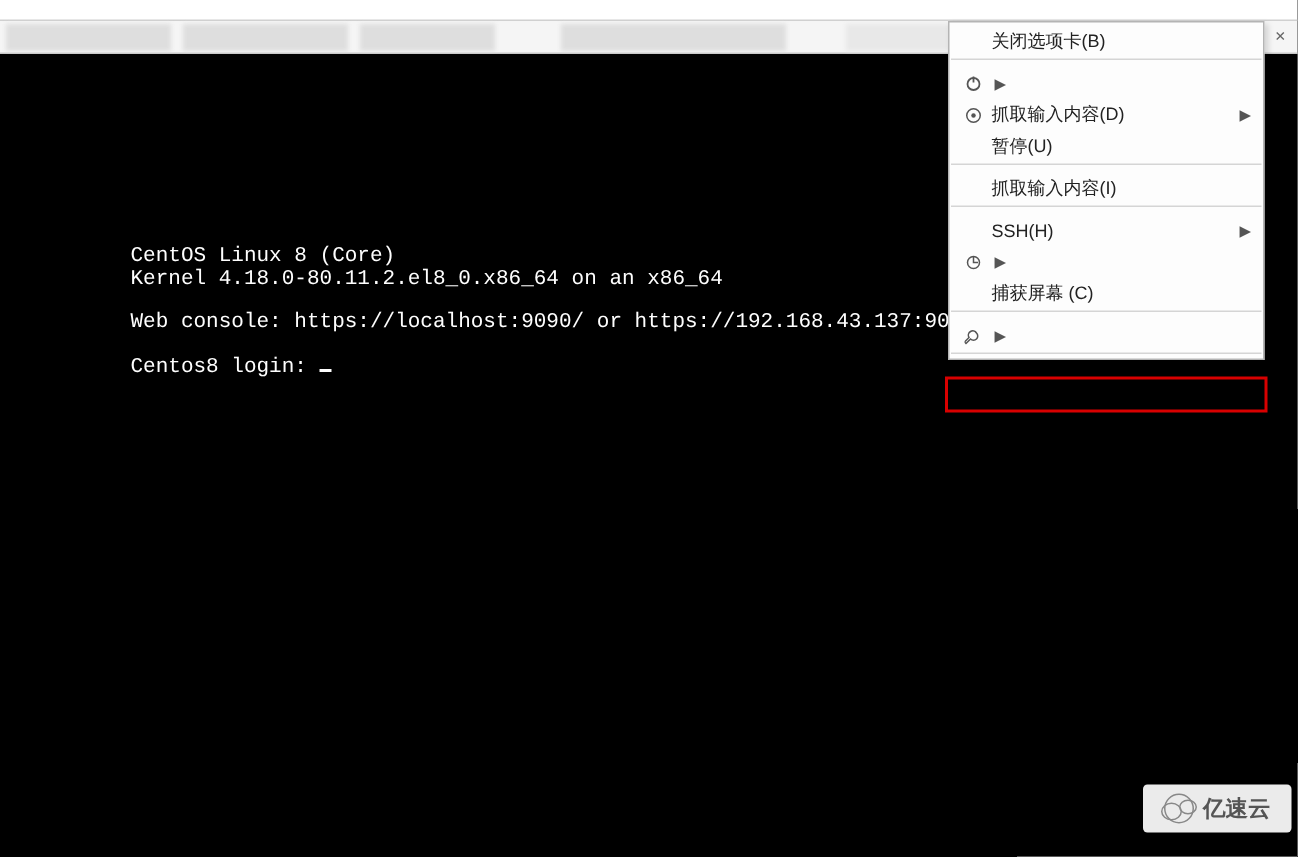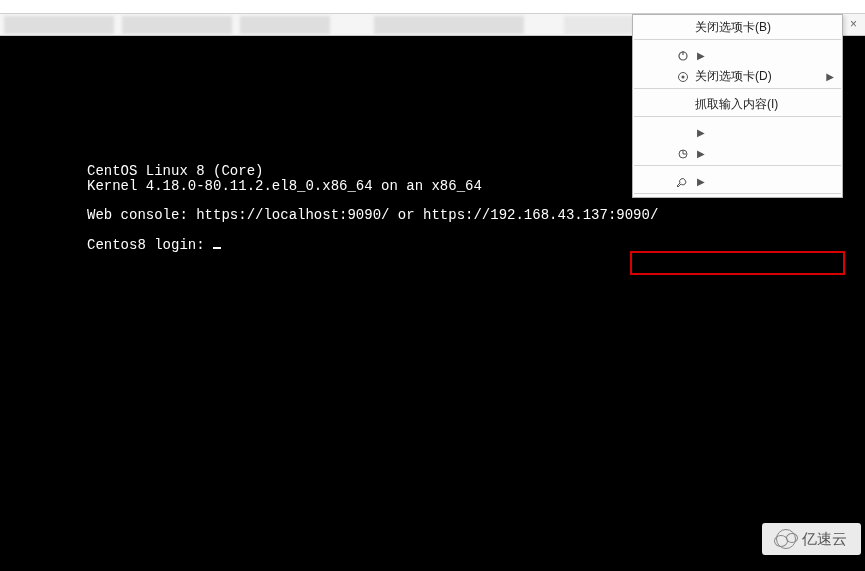--- a/index.html
+++ b/index.html
@@ -77,21 +77,20 @@
       box-shadow: 2px 2px 4px rgba(0,0,0,.15);
       font-size: 12px;
       color: #222;
     }
     .menu-item {
       display: flex;
       align-items: center;
       height: 21px;
       padding: 4px 8px 0 6px;
       position: relative;
-      margin-left: 34px;
     }
     .menu-icon {
       width: 20px;
       display: flex;
       justify-content: center;
       color: #555;
       font-size: 11px;
     }
     .menu-label {
       flex: 1;
@@ -118,21 +117,21 @@
       right: 4px;
       bottom: 16px;
       background: rgba(255,255,255,.92);
       color: #555;
       font-size: 15px;
       padding: 6px 14px;
       border-radius: 3px;
       display: flex;
       align-items: center;
       gap: 6px;
-      font-weight: 400;
+      font-weight: 700;
     }
     .watermark-icon {
       width: 20px; height: 20px;
       border: 1.5px solid #888;
       border-radius: 50%;
       position: relative;
     }
     .watermark-icon::before, .watermark-icon::after {
       content:''; position:absolute; border:1.5px solid #888; border-radius:50%;
     }
@@ -178,41 +177,50 @@
     </span>
     <span class="submenu-arrow">▶</span>
   </div>
   <div class="menu-item">
     <span class="menu-icon">
       <svg width="12" height="12" viewBox="0 0 12 12">
           <circle cx="6" cy="6" r="4.5" fill="none" stroke="#555" stroke-width="1"></circle>
           <circle cx="6" cy="6" r="1.5" fill="#555"></circle>
         </svg>
     </span>
-    <span class="menu-label">关闭选项卡(D)</span>
-    <span class="submenu-arrow">▶</span>
+    <span class="menu-label">抓取输入内容(D)</span>
+    <span class="submenu-arrow">▶</span>
+  </div>
+  <div class="menu-item">
+    <span class="menu-icon"></span>
+    <span class="menu-label">暂停(U)</span>
   </div>
   <div class="menu-sep"></div>
   <div class="menu-item">
     <span class="menu-icon"></span>
     <span class="menu-label">抓取输入内容(I)</span>
   </div>
   <div class="menu-sep"></div>
   <div class="menu-item">
     <span class="menu-icon"></span>
+    <span class="menu-label">SSH(H)</span>
     <span class="submenu-arrow">▶</span>
   </div>
   <div class="menu-item">
     <span class="menu-icon">
       <svg width="12" height="12" viewBox="0 0 12 12">
           <circle cx="6" cy="6" r="4" fill="none" stroke="#555" stroke-width="1"></circle>
           <path d="M6 2 L6 6 L9 6" fill="none" stroke="#555" stroke-width="1"></path>
         </svg>
     </span>
     <span class="submenu-arrow">▶</span>
+  </div>
+  <div class="menu-item">
+    <span class="menu-icon"></span>
+    <span class="menu-label">捕获屏幕  (C)</span>
   </div>
   <div class="menu-sep"></div>
   <div class="menu-item">
     <span class="menu-icon">
       <svg width="12" height="12" viewBox="0 0 12 12">
           <path d="M8 4 A2.5 2.5 0 1 1 4 8 L1 11 L0 10 L3 7 A2.5 2.5 0 0 1 8 4 Z" fill="none" stroke="#555" stroke-width="1"></path>
         </svg>
     </span>
     <span class="submenu-arrow">▶</span>
   </div>

